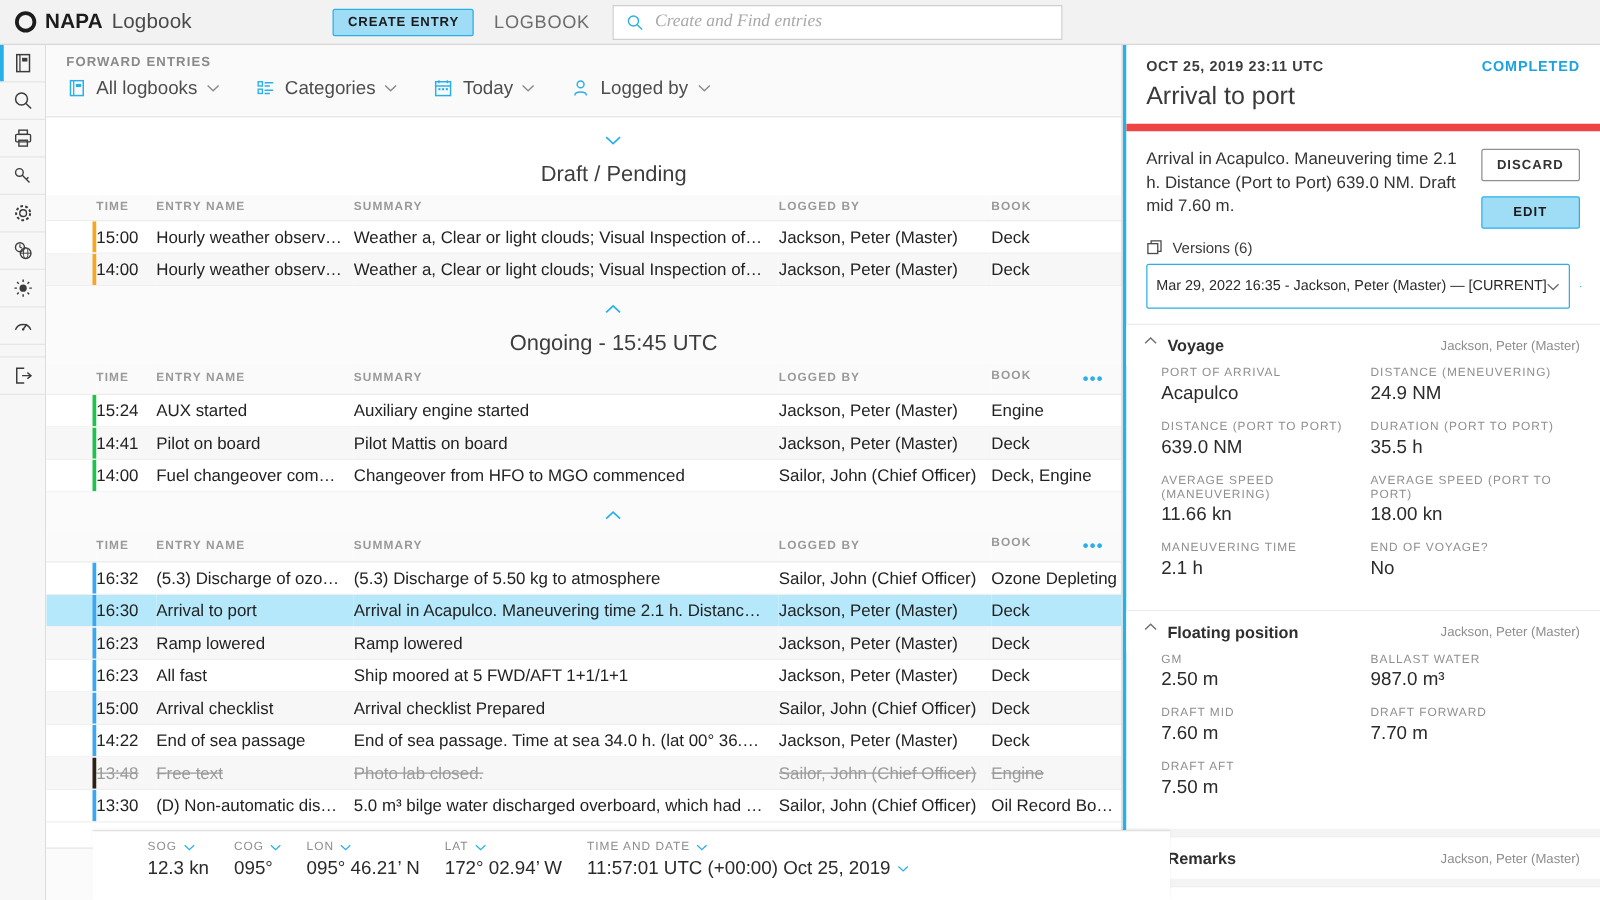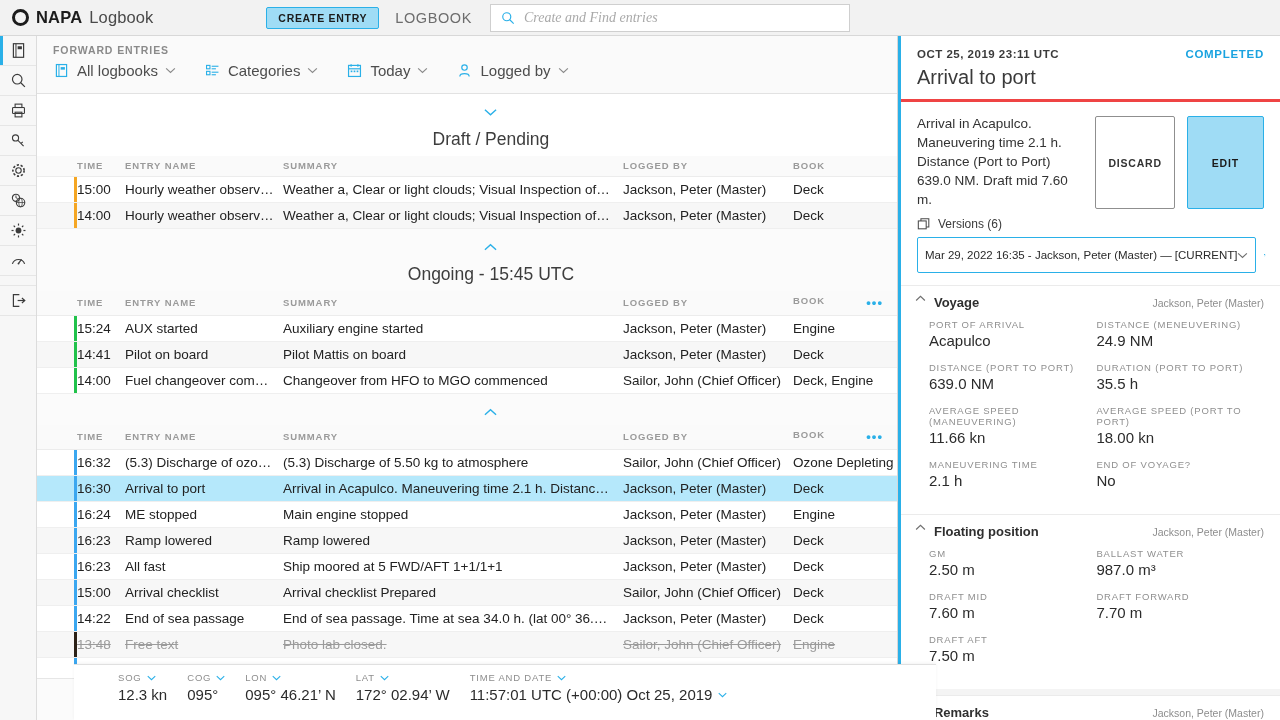--- a/index.html
+++ b/index.html
@@ -158,29 +158,29 @@
   }
 
   
   .detail {
     width: 382px; flex: 0 0 382px;
     background: #fff;
     display: flex; flex-direction: column;
     border-left: 3px solid #2ab0e8;
     overflow: hidden;
   }
-  .d-head { padding: 12px 16px 10px 16px; border-bottom: 3px solid #ef4444; }
+  .d-head { padding: 12px 16px 10px 16px; border-bottom: 6px solid #ef4444; }
   .d-head-top { display: flex; justify-content: space-between; align-items: baseline; }
   .d-date { font-size: 11.5px; font-weight: bold; letter-spacing: .5px; color: #3b3b3b; }
   .d-status { font-size: 11.5px; font-weight: bold; letter-spacing: .7px; color: #1aa3e0; }
   .d-title { font-size: 20px; color: #3a3a3a; font-weight: 400; margin-top: 6px; }
 
   .d-sum-wrap { display: flex; padding: 12px 16px 0 16px; gap: 10px; }
   .d-sum { font-size: 13.5px; line-height: 19px; color: #333; flex: 1 1 auto; }
-  .d-btns { display: flex; flex-direction: row; gap: 12px; padding-top: 2px; }
+  .d-btns { display: flex; flex-direction: column; gap: 12px; padding-top: 2px; }
   .btn-discard {
     border: 1px solid #8f8f8f; background: #fff; color: #333;
     font-size: 10.5px; font-weight: bold; letter-spacing: .8px;
     padding: 6px 12px; cursor: pointer; border-radius: 2px;
   }
   .btn-edit {
     border: 1px solid #2ab0e8; background: #9fdcf5; color: #1b1b1b;
     font-size: 10.5px; font-weight: bold; letter-spacing: .8px;
     padding: 6px 24px; cursor: pointer; border-radius: 2px;
   }
@@ -512,30 +512,20 @@
                 <tr class="selected">
                   <td class="c-bar">
                     <span class="bar" style="background:#3ba7f0"></span>
                   </td>
                   <td class="c-time">16:30</td>
                   <td class="c-name">Arrival to port</td>
                   <td class="c-sum">Arrival in Acapulco. Maneuvering time 2.1 h. Distance (Port to…</td>
                   <td class="c-by">Jackson, Peter (Master)</td>
                   <td class="c-book">Deck</td>
                 </tr>
-                <tr class="">
-                  <td class="c-bar">
-                    <span class="bar" style="background:#3ba7f0"></span>
-                  </td>
-                  <td class="c-time">16:24</td>
-                  <td class="c-name">ME stopped</td>
-                  <td class="c-sum">Main engine stopped</td>
-                  <td class="c-by">Jackson, Peter (Master)</td>
-                  <td class="c-book">Engine</td>
-                </tr>
                 <tr class="alt">
                   <td class="c-bar">
                     <span class="bar" style="background:#3ba7f0"></span>
                   </td>
                   <td class="c-time">16:23</td>
                   <td class="c-name">Ramp lowered</td>
                   <td class="c-sum">Ramp lowered</td>
                   <td class="c-by">Jackson, Peter (Master)</td>
                   <td class="c-book">Deck</td>
                 </tr>

